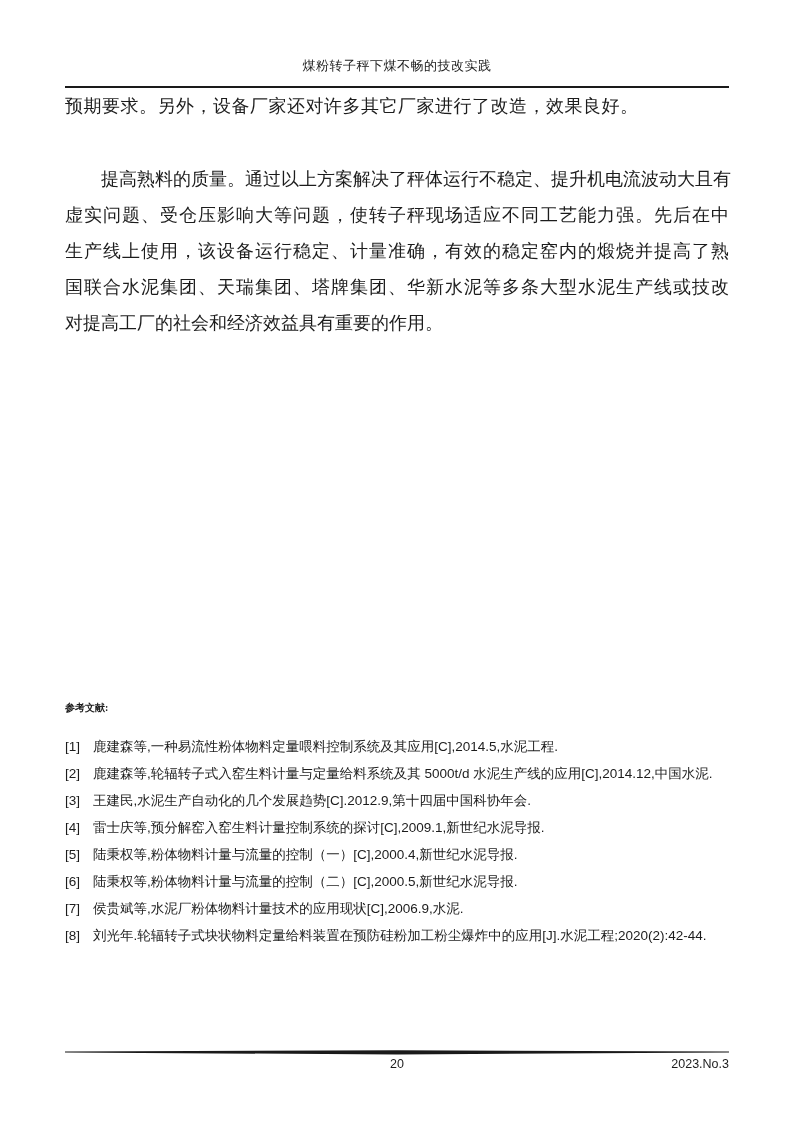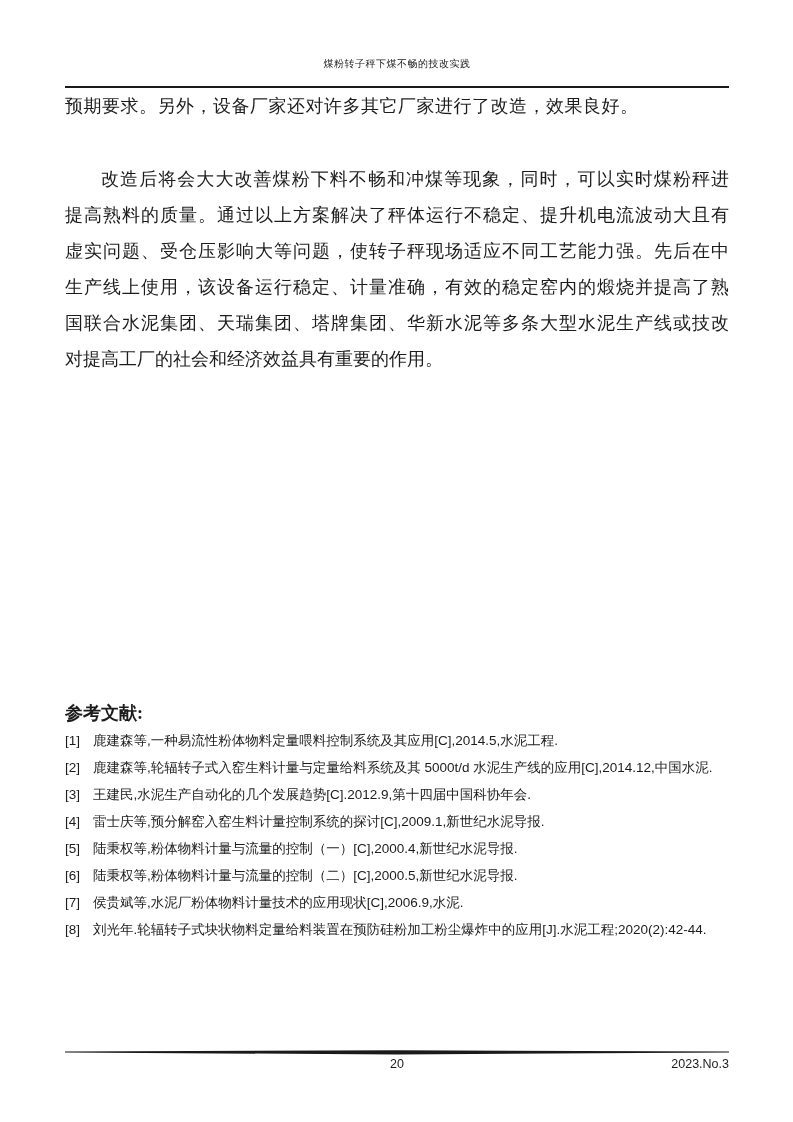--- a/index.html
+++ b/index.html
@@ -26,21 +26,21 @@
     width: 664px;
     height: 100%;
   }
 
   
   .header-title {
     position: absolute;
     top: 57px;
     left: 0; right: 0;
     text-align: center;
-    font-size: 10px;
+    font-size: 13px;
     letter-spacing: 0.5px;
     color: var(--text);
   }
   .header-rule {
     position: absolute;
     top: 86px;
     left: 0; right: 0;
     height: 2px;
     background: var(--rule);
   }
@@ -82,23 +82,23 @@
   .paragraph .para-line:last-child { text-align-last: left; white-space: normal; }
 
   
   .refs {
     position: absolute;
     top: 701px;
     left: 0; right: 0;
   }
   .refs-heading {
     font-family: Liberation Serif, serif;
-    font-size: 18px;
+    font-size: 10px;
     font-weight: bold;
-    margin-bottom: 2px;
+    margin-bottom: 18px;
   }
   .ref-item {
     display: flex;
     font-family: "Liberation Sans", "DejaVu Sans", sans-serif;
     font-size: 13.5px;
     line-height: 27px;
   }
   .ref-marker { flex: 0 0 28px; }
   .ref-text { flex: 1; }
 
@@ -135,21 +135,20 @@
 <div class="page">
   <div class="content">
 
     <div class="header-title">煤粉转子秤下煤不畅的技改实践</div>
     <div class="header-rule"></div>
 
     <div class="continuation">预期要求。另外，设备厂家还对许多其它厂家进行了改造，效果良好。</div>
 
 
     <div class="paragraph">
-      <div class="para-line" style="">改造后将会大大改善煤粉下料不畅和冲煤等现象，同时，可以实时煤粉秤进</div>
         <div class="para-line" style="">提高熟料的质量。通过以上方案解决了秤体运行不稳定、提升机电流波动大且有</div>
         <div class="para-line" style="">虚实问题、受仓压影响大等问题，使转子秤现场适应不同工艺能力强。先后在中</div>
         <div class="para-line" style="">生产线上使用，该设备运行稳定、计量准确，有效的稳定窑内的煅烧并提高了熟</div>
         <div class="para-line" style="">国联合水泥集团、天瑞集团、塔牌集团、华新水泥等多条大型水泥生产线或技改</div>
         <div class="para-line" style="">对提高工厂的社会和经济效益具有重要的作用。</div>
     </div>
 
     <div class="refs">
       <div class="refs-heading">参考文献:</div>
       <div class="refs-list">

